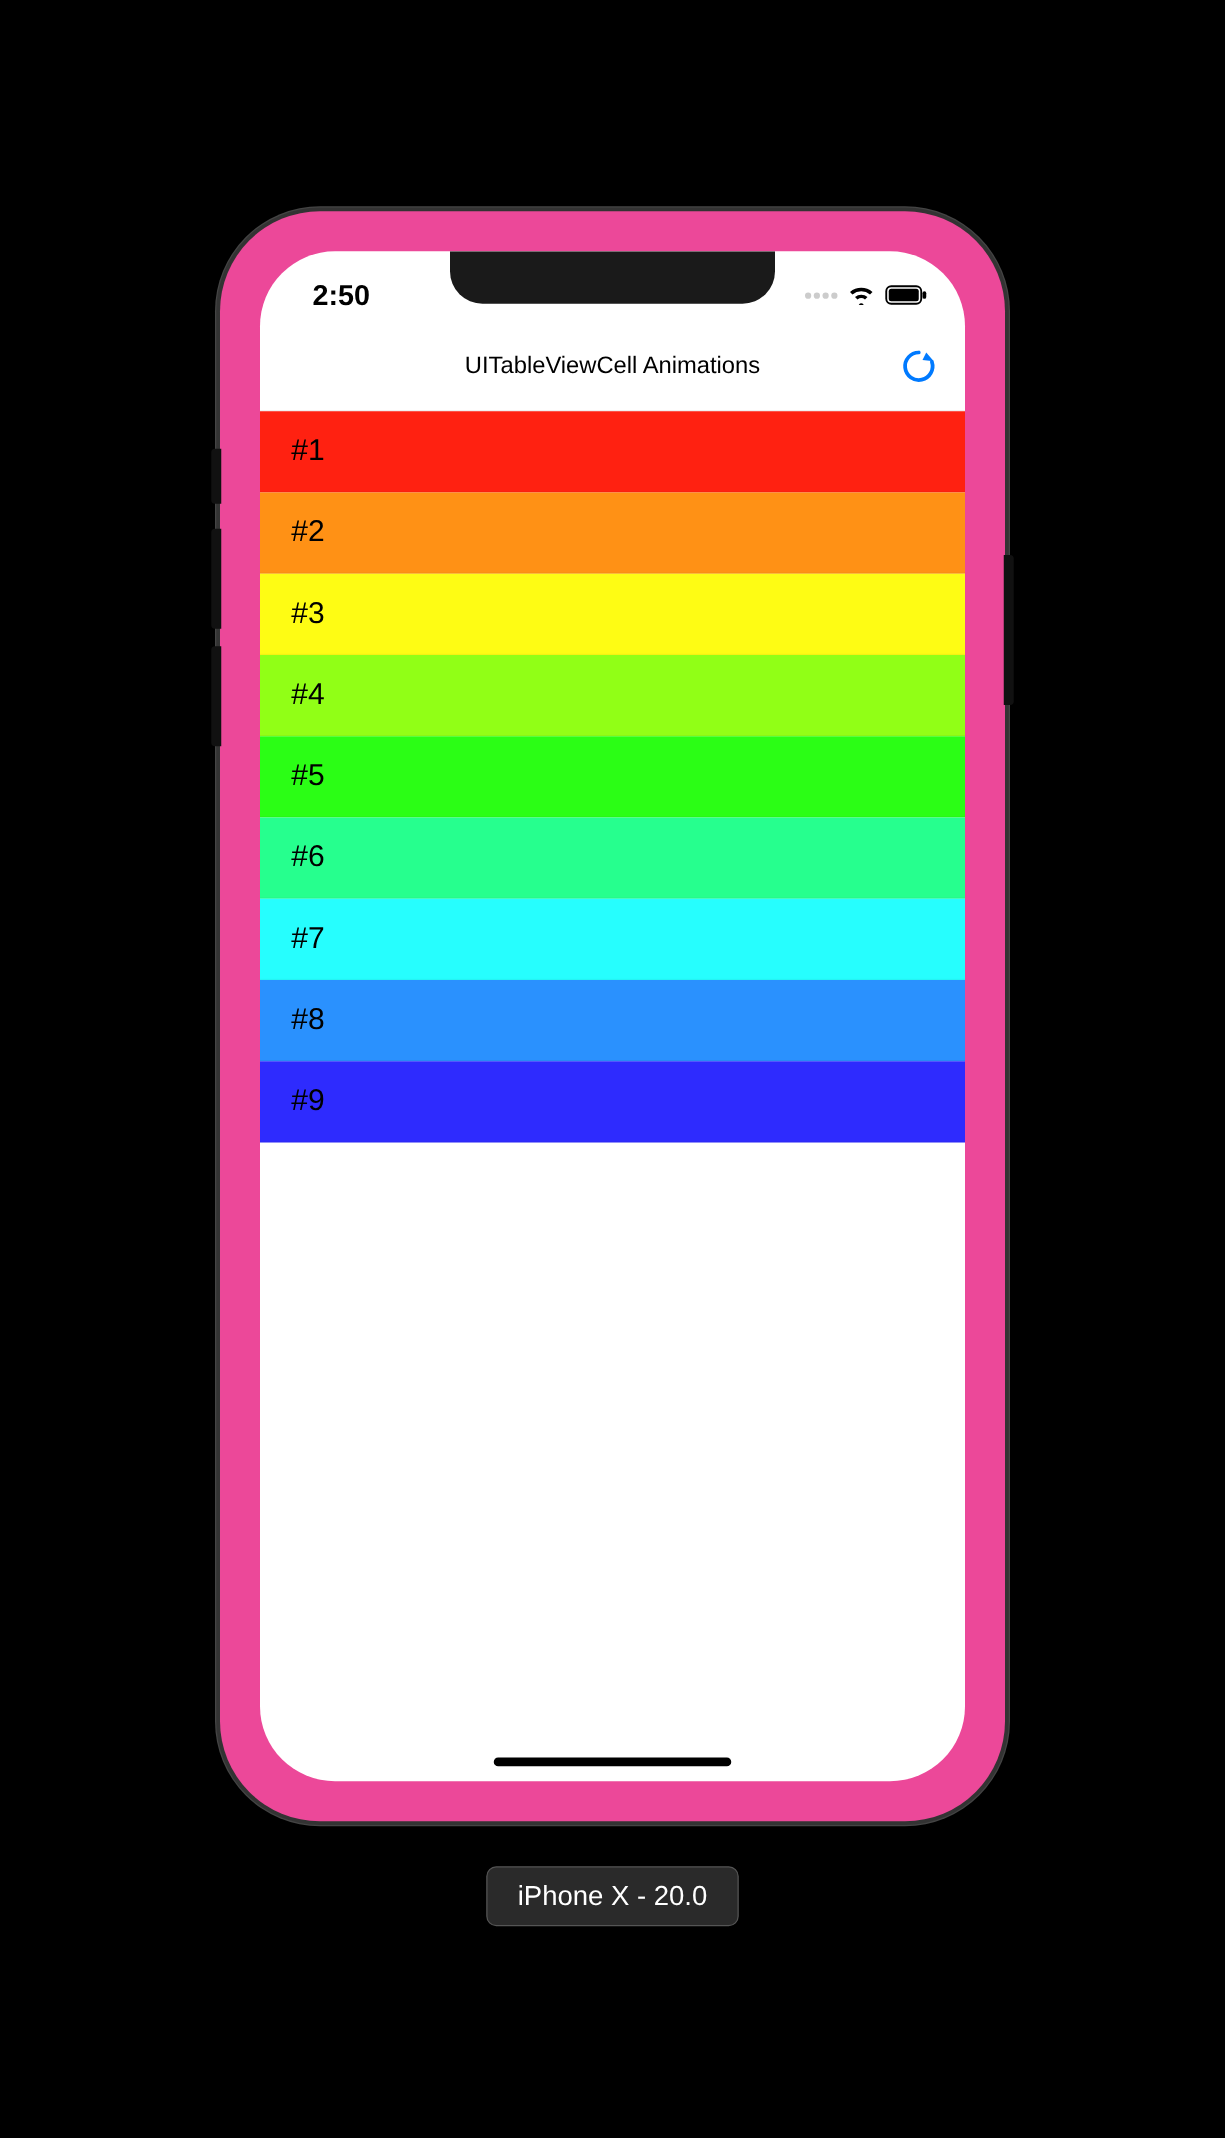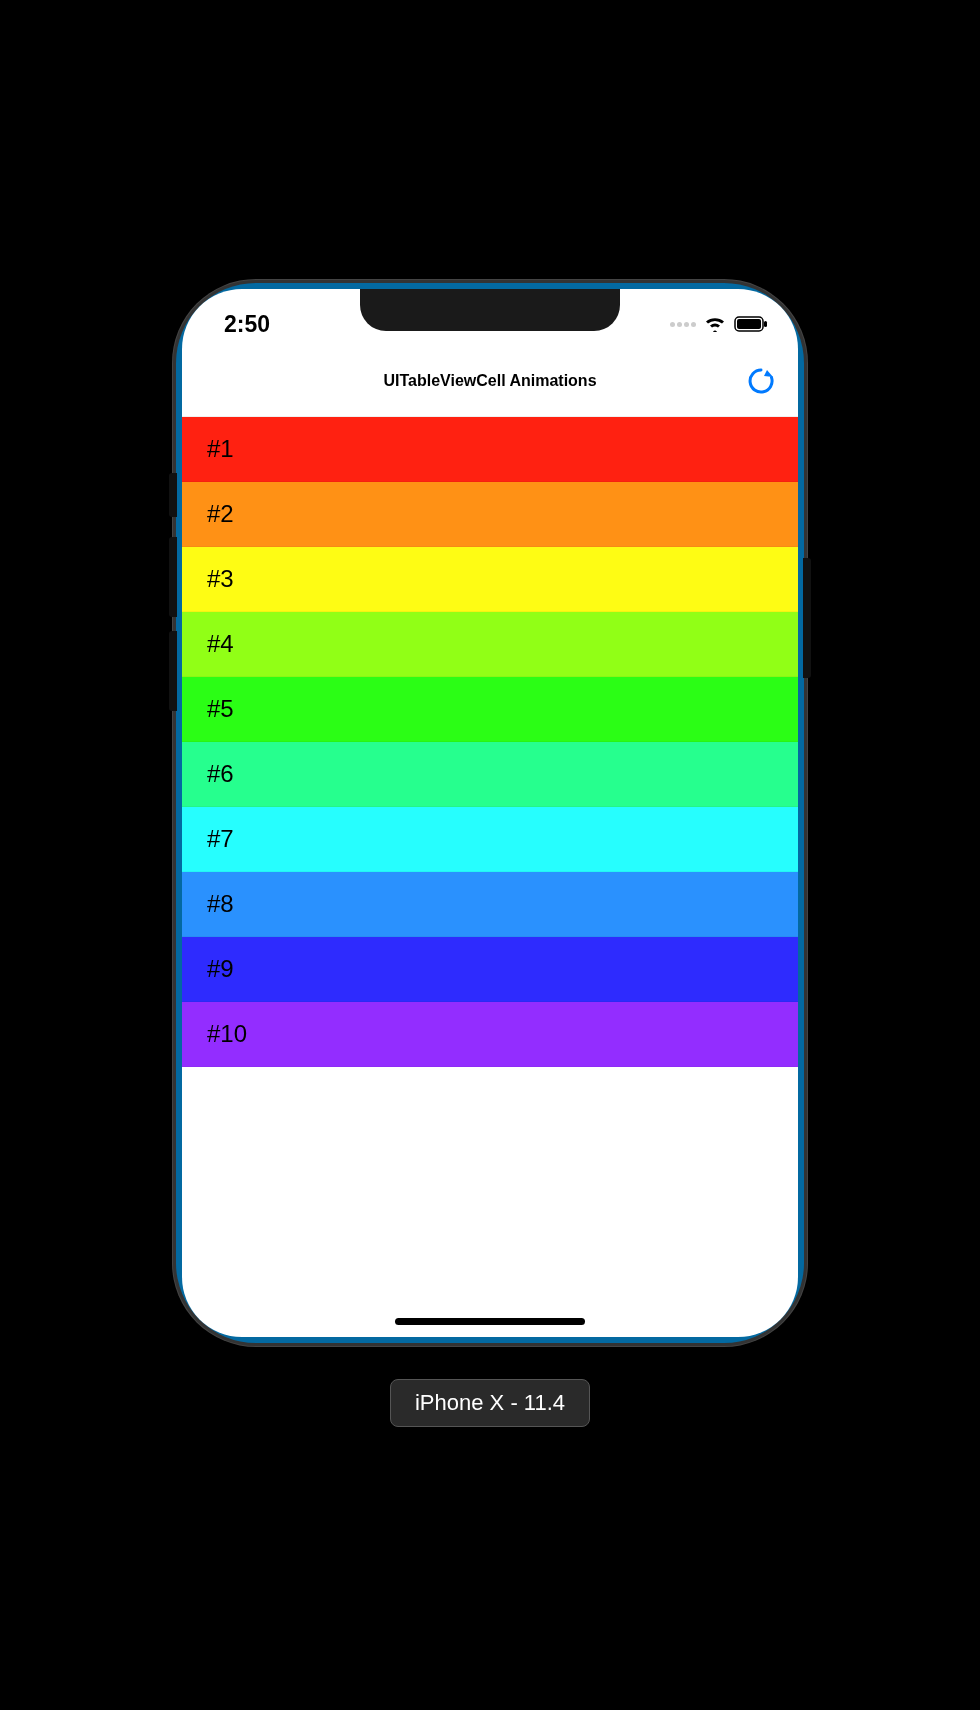--- a/index.html
+++ b/index.html
@@ -13,26 +13,26 @@
       width: 980px;
       height: 1710px;
       display: flex;
       flex-direction: column;
       align-items: center;
       justify-content: center;
       position: relative;
     }
     .device-frame {
       width: 628px;
-      height: 1060px;
-      background: #0369a1;
+      height: 1288px;
+      background: #ec4899;
       border-radius: 80px;
       box-shadow: 0 0 0 3px #333, 0 0 0 4px #444;
       position: relative;
-      padding: 6px;
+      padding: 32px;
     }
     .side-buttons-left {
       position: absolute;
       left: -7px;
       top: 190px;
     }
     .side-btn {
       background: #111;
       width: 8px;
       border-radius: 3px 0 0 3px;
@@ -103,22 +103,22 @@
     }
     .nav-bar {
       height: 72px;
       display: flex;
       align-items: center;
       justify-content: center;
       position: relative;
       border-bottom: 1px solid rgba(0,0,0,0.06);
     }
     .nav-title {
-      font-size: 16px;
-      font-weight: 700;
+      font-size: 19px;
+      font-weight: 400;
       color: #000;
     }
     .refresh-btn {
       position: absolute;
       right: 20px;
       top: 50%;
       transform: translateY(-50%);
       width: 34px;
       height: 34px;
       display: flex;
@@ -230,22 +230,19 @@
         </div>
         <div class="table-cell" style="background-color: rgb(38, 254, 254);">
           <span>#7</span>
         </div>
         <div class="table-cell" style="background-color: rgb(42, 145, 254);">
           <span>#8</span>
         </div>
         <div class="table-cell" style="background-color: rgb(46, 43, 254);">
           <span>#9</span>
         </div>
-        <div class="table-cell" style="background-color: rgb(147, 45, 255);">
-          <span>#10</span>
-        </div>
       </div>
 
     <div class="home-indicator"></div>
   </div>
 </div>
 
-<div class="device-label">iPhone X - 11.4</div>
+<div class="device-label">iPhone X - 20.0</div>
 
 </body></html>

